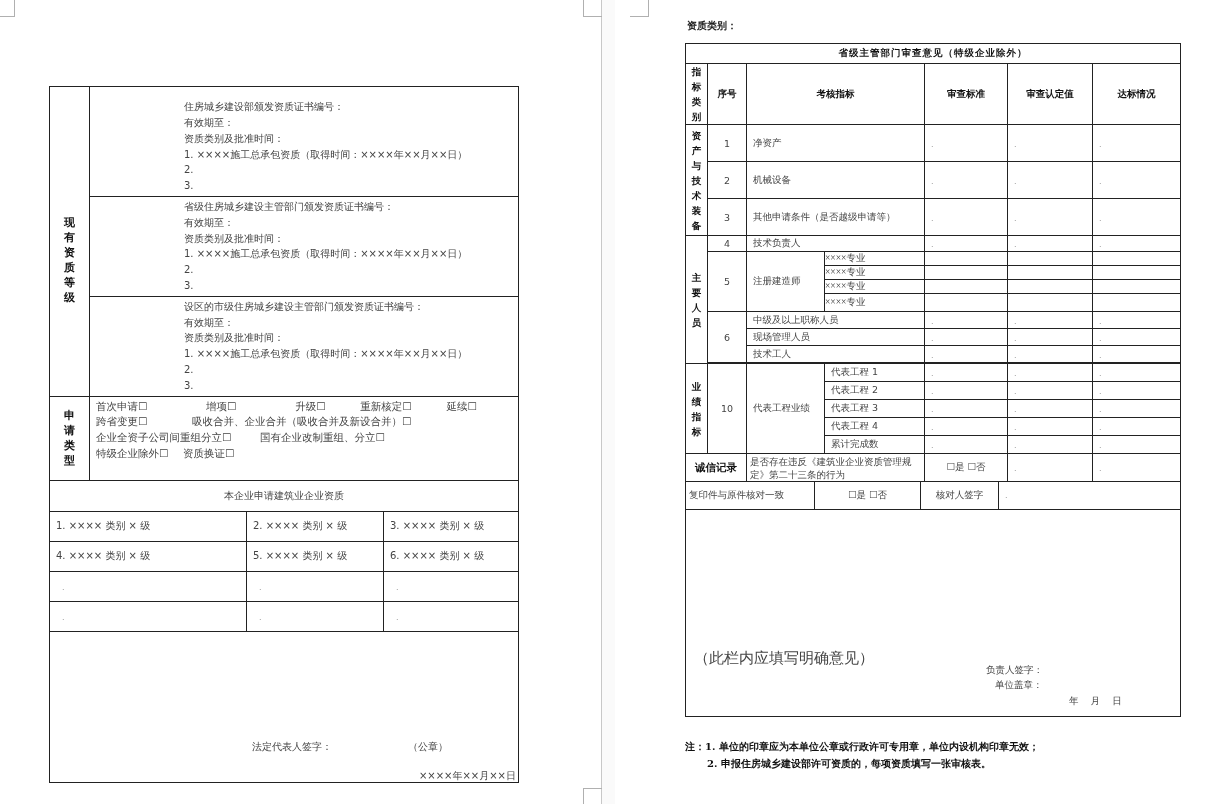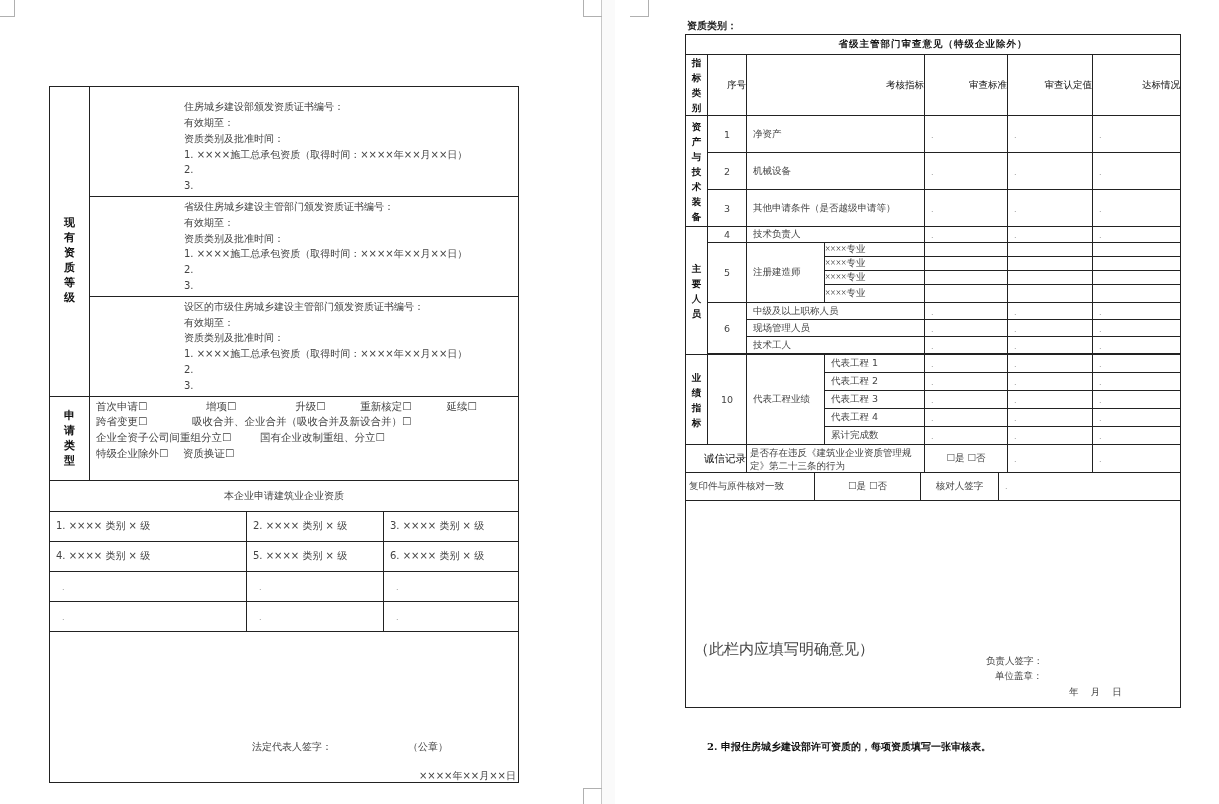--- a/index.html
+++ b/index.html
@@ -30,23 +30,23 @@
   .certblock { padding:2px 0 2px 57px; line-height:15.8px; font-size:10px; color:#444; }
   .certblock div { white-space:nowrap;margin-left:37px; }
   .apptypes { padding:2px 0 2px 46px; line-height:15.8px; font-size:10.5px; color:#444; }
   .apptypes div { white-space:nowrap; }
   .center { text-align:center; }
   .qcell { padding-left:6px; font-size:10px; height:29px; white-space:nowrap; }
   .sigblock { position:relative; height:150px; }
 
   
   .qtype-label { position:absolute; left:72px; top:19px; font-size:10px; font-weight:bold; color:#222; }
-  .tbl-right { position:absolute; left:70px; top:34px; width:495px; }
+  .tbl-right { position:absolute; left:70px; top:43px; width:495px; }
   .tbl-right td { font-size:9.5px; }
-  .rhead { font-weight:normal; color:#111; text-align:right; font-size:10px; }
+  .rhead { font-weight:bold; color:#111; text-align:center; font-size:10px; }
   .rtitle { font-family:"DejaVu Serif", serif; font-weight:bold; text-align:center; font-size:13px; color:#111; height:19px; letter-spacing:1px;}
   .cat { text-align:center; font-weight:bold; color:#111; font-size:10.5px; line-height:15px; }
   .num { text-align:center; color:#444; }
   .item { padding-left:6px; color:#444; white-space:nowrap; }
   .sub { text-align:left; padding-right:2px; color:#444; white-space:nowrap;font-family:Liberation Serif, serif; }
   .dot { color:#999; font-size:8px; padding-left:6px;}
   .notes { position:absolute; left:70px; top:738px; font-size:10px; font-weight:bold; color:#111; line-height:17px; font-family:"DejaVu Serif", serif; }
   .notes .n2 { padding-left:22px; }
 </style>
 </head>
@@ -382,15 +382,16 @@
           <span style="position:absolute;left:300px;top:154px">负责人签字：</span>
           <span style="position:absolute;left:309px;top:169px">单位盖章：</span>
           <span style="position:absolute;left:383px;top:185px;white-space:pre">年    月    日</span>
         </div>
       </td>
     </tr>
   </tbody>
     </table>
 
   <div class="notes">
+    <div><span>注：</span><span>1. 单位的印章应为本单位公章或行政许可专用章，单位内设机构印章无效；</span></div>
     <div class="n2">2. 申报住房城乡建设部许可资质的，每项资质填写一张审核表。</div>
   </div>
 </div>
 
 </body></html>

